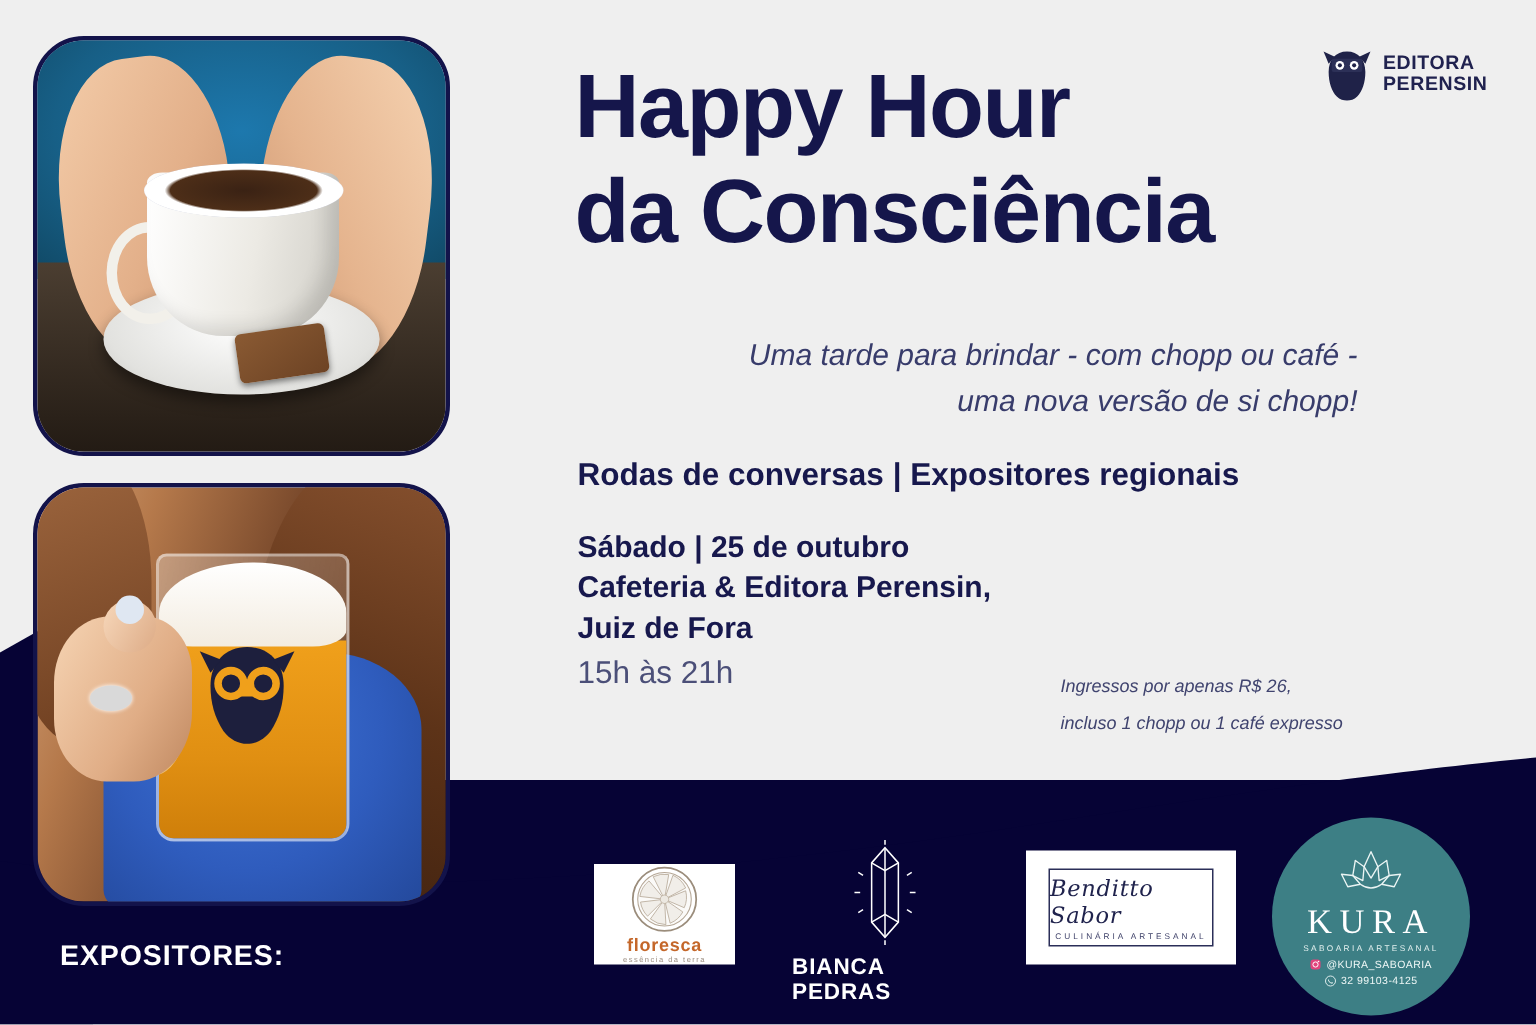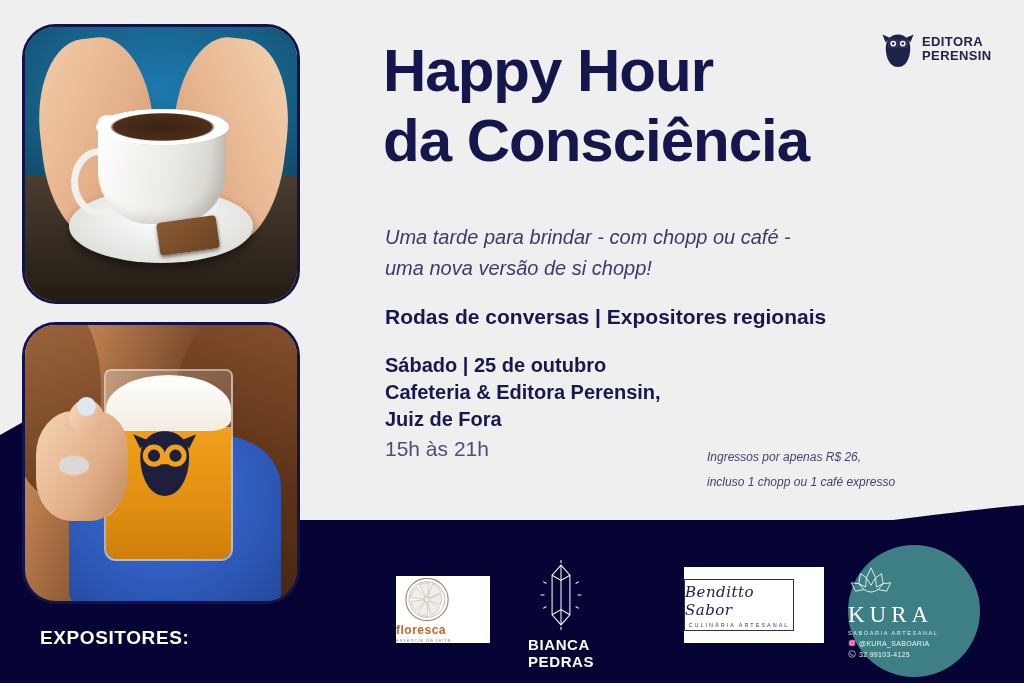--- a/index.html
+++ b/index.html
@@ -99,21 +99,21 @@
 
   
   #content{position:absolute;left:383px;top:0;width:640px;height:683px;}
   .title{
     color:#15164b;font-weight:bold;letter-spacing:-1px;
     font-size:60px;line-height:70px;margin:0;
   }
   #title-block{position:absolute;left:0;top:36px;width:540px;}
   .subtitle{
     position:absolute;left:2px;top:222px;width:520px;
-    font-style:italic;font-size:20px;line-height:31px;color:#383c6b;
+    font-style:italic;font-size:20px;line-height:31px;color:#383c6b;text-align:right;
   }
   .highlight{
     position:absolute;left:2px;top:305px;width:520px;
     font-weight:bold;font-size:21px;color:#17184d;
   }
   .details{
     position:absolute;left:2px;top:352px;width:420px;
     font-weight:bold;font-size:20px;line-height:27px;color:#17184d;
   }
   .time{
@@ -130,21 +130,21 @@
   #publisher .pub-text{font-size:13px;font-weight:bold;line-height:14px;
     color:#20224f;letter-spacing:.4px;}
 
   
   #expositores-label{
     position:absolute;left:40px;top:627px;
     color:#ffffff;font-weight:bold;font-size:19px;letter-spacing:.6px;
   }
   .logo-card{
     position:absolute;background:#fff;display:flex;
-    justify-content:center;flex-direction:column;
+    align-items:center;justify-content:center;flex-direction:column;
   }
   #logo-floresca{left:396px;top:576px;width:94px;height:67px;}
   .fl-word{font-size:12px;color:#c4672a;font-weight:bold;letter-spacing:.5px;}
   .fl-sub{font-size:5px;color:#9a8d80;letter-spacing:1px;}
   #logo-bianca{left:528px;top:560px;width:124px;height:110px;
     background:transparent;color:#fff;}
   .bp-name{font-size:15px;font-weight:bold;letter-spacing:.6px;color:#fff;
     margin-top:6px;}
   #logo-benditto{left:684px;top:567px;width:140px;height:76px;}
   .bd-frame{width:108px;height:50px;border:1px solid #2b2e58;

